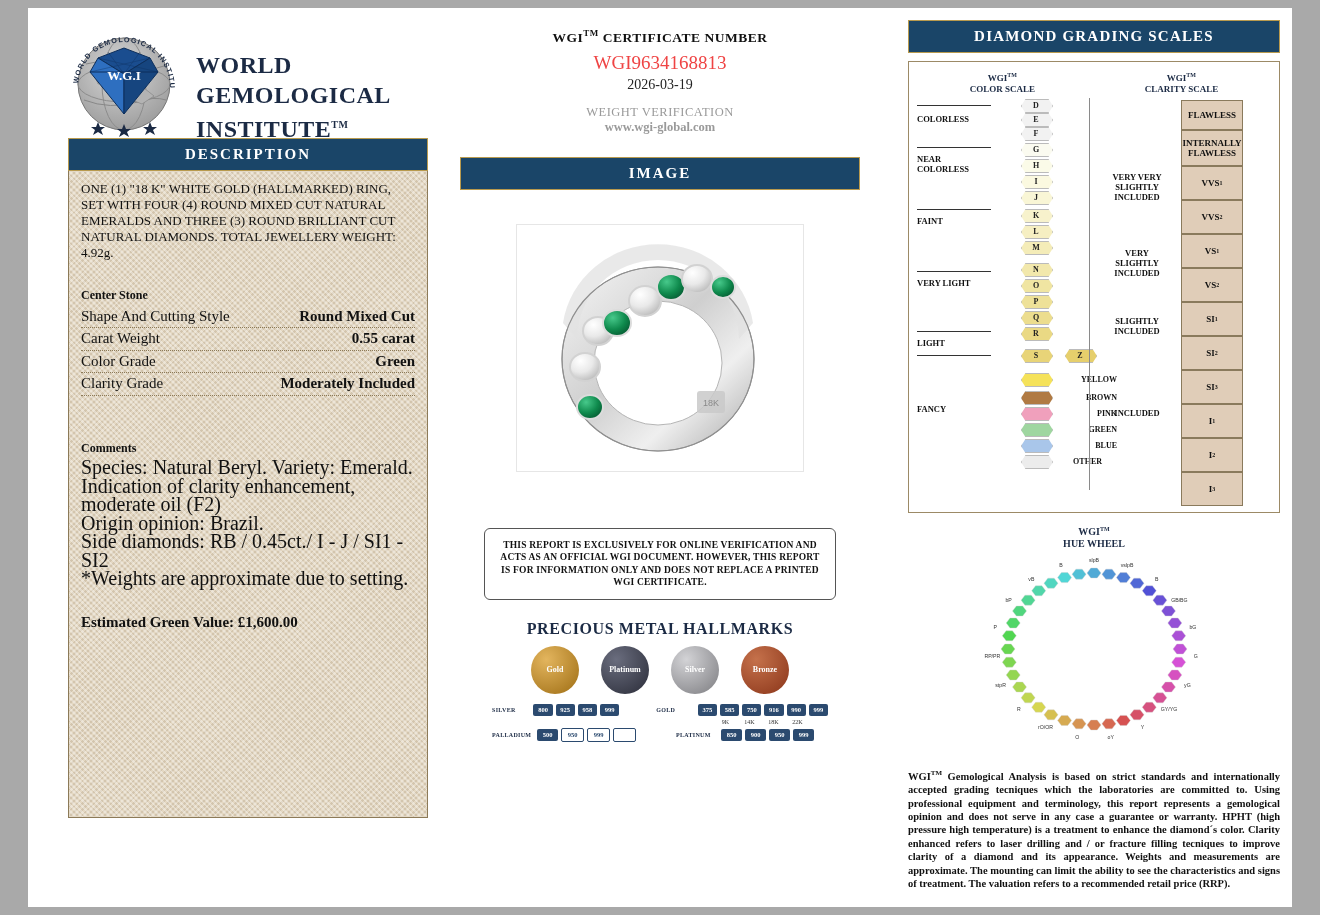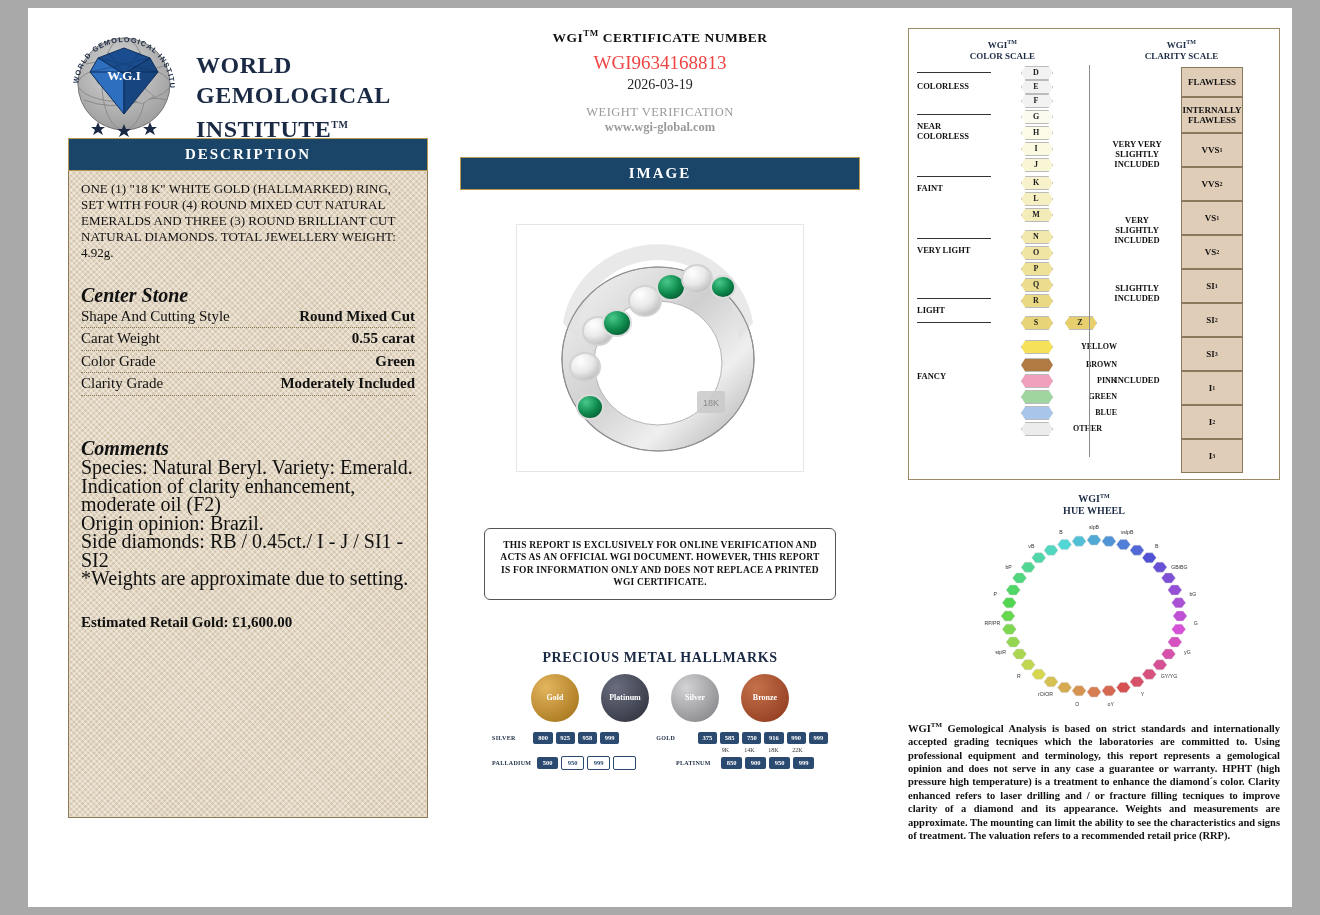--- a/index.html
+++ b/index.html
@@ -28,21 +28,21 @@
     border:1px solid #8c7a58;border-top:none;
     background:#e4d8c3;
     background-image:
       repeating-linear-gradient(45deg, rgba(255,255,255,.35) 0 2px, rgba(0,0,0,0) 2px 4px),
       repeating-linear-gradient(-45deg, rgba(160,140,110,.25) 0 2px, rgba(0,0,0,0) 2px 4px);
     padding:10px 12px 14px 12px;
     height:622px;
     font-size:13.5px;line-height:16.5px;color:#111;
   }
   .desc-top{font-size:13px;line-height:16px;}
-  .sec-title{font-weight:bold;font-size:20px;margin-top:26px;margin-bottom:2px;font-style:italic;}
+  .sec-title{font-weight:bold;font-size:12px;margin-top:26px;margin-bottom:2px;}
   .kv{display:flex;justify-content:space-between;align-items:baseline;
       border-bottom:1px dotted #8c7a58;padding:2px 0 3px 0;font-size:15px;}
   .kv .k{}
   .kv .v{font-weight:bold;}
   .comments{margin-top:44px;}
   .comments .sec-title{margin-top:0;}
   .comments p{margin:0;font-size:20px;line-height:18.5px;}
   .retail{margin-top:26px;font-weight:bold;font-size:15px;}
 
   
@@ -56,21 +56,21 @@
   .img-banner{margin-top:22px;}
   .photo-frame{
     margin:34px auto 0 auto;width:286px;height:246px;background:#fff;
     border:1px solid #e6e6e6;position:relative;overflow:hidden;
   }
   .notice{
     margin:56px auto 0 auto;width:330px;border:1px solid #555;border-radius:6px;
     padding:10px 10px;font-size:9.5px;font-weight:bold;line-height:12.5px;
     letter-spacing:.2px;color:#111;
   }
-  .hallmark-title{margin-top:50px;font-weight:bold;font-size:14px;letter-spacing:.6px;color:#1b2a44;}
+  .hallmark-title{margin-top:20px;font-weight:bold;font-size:16px;letter-spacing:.6px;color:#1b2a44;}
   .metal-row{margin-top:8px;display:flex;justify-content:center;gap:22px;}
   .metal{width:48px;height:48px;border-radius:50%;display:flex;align-items:center;justify-content:center;
          font-size:8px;font-weight:bold;color:#fff;font-family:"Liberation Serif",serif;}
   .hm-table{margin:10px auto 0 auto;width:336px;font-size:6px;}
   .hm-line{display:flex;align-items:center;margin-bottom:3px;gap:3px;}
   .hm-cat{width:42px;text-align:left;font-size:6px;font-weight:bold;color:#1b2a44;letter-spacing:.3px;}
   .chip{width:21px;height:12px;border-radius:2px;background:#2b4a6f;color:#fff;font-size:6.5px;
         display:flex;align-items:center;justify-content:center;font-weight:bold;}
   .chip.blank{background:#fff;border:1px solid #2b4a6f;color:#2b4a6f;}
   .sub{font-size:6px;color:#333;width:21px;text-align:center;}
@@ -96,21 +96,21 @@
   .dlabel{position:relative;z-index:2;font-size:8px;}
   .clarity-col{position:absolute;left:188px;top:0;width:80px;font-size:8.5px;font-weight:bold;color:#111;text-align:center;}
   .clarity-col div{position:absolute;white-space:nowrap;line-height:10px;}
   .cbox{position:absolute;left:272px;width:60px;border:1px solid #8a7a5c;background:#e0cdb8;
         font-size:9px;font-weight:bold;color:#111;display:flex;align-items:center;justify-content:center;text-align:center;line-height:10px;}
   .cbox sub{font-size:6px;}
   .fancy-list{position:absolute;left:148px;top:248px;font-size:8px;font-weight:bold;color:#111;line-height:15px;text-align:right;width:60px;}
   .hue-title{text-align:center;margin-top:10px;font-size:10px;font-weight:bold;color:#1b2a44;line-height:12px;}
   .hue-title sup{font-size:6px;}
   .wheel{position:relative;width:260px;height:190px;margin:4px auto 0 auto;}
-  .disclaimer{margin-top:8px;font-size:10.5px;line-height:13.4px;text-align:justify;color:#111;font-weight:bold;font-family:"Liberation Serif",serif;}
+  .disclaimer{margin-top:23px;font-size:10.5px;line-height:13.4px;text-align:justify;color:#111;font-weight:bold;font-family:"Liberation Serif",serif;}
   .disclaimer sup{font-size:7px;}
 </style>
 </head>
 <body>
 
 <div class="page">
 
   <div class="col-left">
 
     <div class="logo-row">
@@ -178,21 +178,21 @@
       <div class="comments">
         <div class="sec-title">Comments</div>
         <p>Species: Natural Beryl. Variety: Emerald.</p>
         <p>Indication of clarity enhancement, moderate oil (F2)</p>
         <p>Origin opinion: Brazil.</p>
         <p>Side diamonds: RB / 0.45ct./ I - J / SI1 - SI2</p>
         <p>*Weights are approximate due to setting.</p>
       </div>
 
       <div class="retail">
-        <span>Estimated Retail Gold:</span>
+        <span>Estimated Green Value:</span>
         <span>£1,600.00</span>
       </div>
     </div>
   </div>
 
   <div class="col-center">
     <div class="cert-label">
       <span>WGI</span><sup>TM</sup>
       <span>CERTIFICATE NUMBER</span>
     </div>
@@ -303,20 +303,21 @@
         <span class="hm-cat">PLATINUM</span>
         <span class="chip">850</span>
         <span class="chip">900</span>
         <span class="chip">950</span>
         <span class="chip">999</span>
       </div>
     </div>
   </div>
 
   <div class="col-right">
+    <div class="grading-banner">DIAMOND GRADING  SCALES</div>
 
     <div class="scales-box">
       <div class="scale-head">
         <div>
           <span>WGI</span><sup>TM</sup><br>
           <span>COLOR SCALE</span>
         </div>
         <div>
           <span>WGI</span><sup>TM</sup><br>
           <span>CLARITY SCALE</span>

